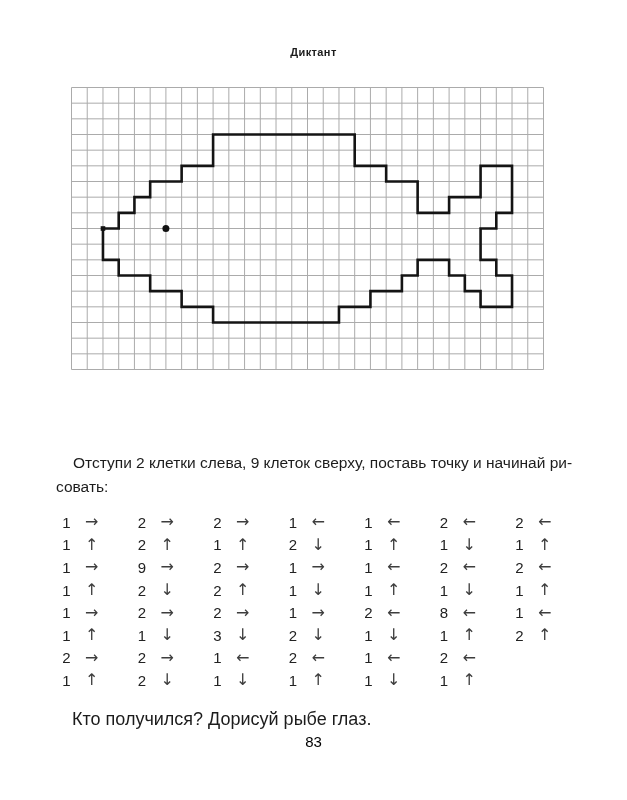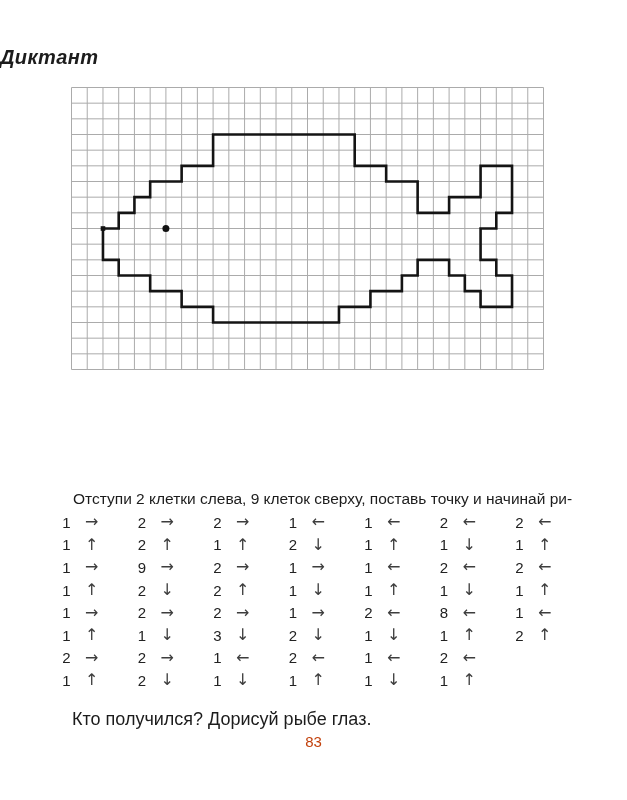--- a/index.html
+++ b/index.html
@@ -6,50 +6,50 @@
   .page{
     position:relative;
     width:627px;height:800px;
     background:#ffffff;
     font-family:"Liberation Sans",sans-serif;
     color:#1c1c1c;
     overflow:hidden;
   }
   .title{
     position:absolute;top:46px;left:0;right:0;
-    font-size:20px;font-weight:bold;
+    text-align:center;
+    font-size:11px;font-weight:bold;
     letter-spacing:.4px;
-    font-style:italic;
   }
   .gridbox{position:absolute;left:71px;top:87px;width:474px;height:284px;}
   .instruction{
     position:absolute;left:56px;top:451px;width:525px;
     font-size:15.5px;line-height:24px;
   }
-  .instruction .l1{text-indent:17px;margin-top:36px;}
+  .instruction .l1{text-indent:17px;}
   .dtable{
     position:absolute;left:52px;top:511px;
     display:grid;
     grid-template-columns:repeat(7,75.5px);
   }
   .dcell{
     height:22.6px;
     display:flex;align-items:center;
     padding-left:9px;
     font-size:15px;
   }
   .num{display:inline-block;min-width:11px;text-align:center;color:#222;}
   .arr{
     margin-left:13px;
     color:#3d3d3d;
     font-size:16px;line-height:1;
     font-family:"DejaVu Sans",sans-serif;
   }
   .question{position:absolute;left:72px;top:709px;font-size:18px;}
-  .pagenum{position:absolute;top:733px;left:0;right:0;text-align:center;font-size:15px;color:#c2410c;}
+  .pagenum{position:absolute;top:733px;left:0;right:0;text-align:center;font-size:15px;color:#000000;}
 </style>
 </head>
 <body>
 
 <div class="page">
 
   <div class="title">Диктант</div>
 
   <div class="gridbox">
     <svg id="grid-svg" xmlns="http://www.w3.org/2000/svg" width="474" height="284">
@@ -57,20 +57,21 @@
           <path d="M0.00 0V282M15.73 0V282M31.47 0V282M47.20 0V282M62.93 0V282M78.67 0V282M94.40 0V282M110.13 0V282M125.87 0V282M141.60 0V282M157.33 0V282M173.07 0V282M188.80 0V282M204.53 0V282M220.27 0V282M236.00 0V282M251.73 0V282M267.47 0V282M283.20 0V282M298.93 0V282M314.67 0V282M330.40 0V282M346.13 0V282M361.87 0V282M377.60 0V282M393.33 0V282M409.07 0V282M424.80 0V282M440.53 0V282M456.27 0V282M472.00 0V282M0 0.00H472M0 15.67H472M0 31.33H472M0 47.00H472M0 62.67H472M0 78.33H472M0 94.00H472M0 109.67H472M0 125.33H472M0 141.00H472M0 156.67H472M0 172.33H472M0 188.00H472M0 203.67H472M0 219.33H472M0 235.00H472M0 250.67H472M0 266.33H472M0 282.00H472" stroke="#ababab" stroke-width="1" fill="none"></path>
           <path d="M31.47 141.00 L47.20 141.00 L47.20 125.33 L62.93 125.33 L62.93 109.67 L78.67 109.67 L78.67 94.00 L110.13 94.00 L110.13 78.33 L141.60 78.33 L141.60 47.00 L283.20 47.00 L283.20 78.33 L314.67 78.33 L314.67 94.00 L346.13 94.00 L346.13 125.33 L377.60 125.33 L377.60 109.67 L409.07 109.67 L409.07 78.33 L440.53 78.33 L440.53 125.33 L424.80 125.33 L424.80 141.00 L409.07 141.00 L409.07 172.33 L424.80 172.33 L424.80 188.00 L440.53 188.00 L440.53 219.33 L409.07 219.33 L409.07 203.67 L393.33 203.67 L393.33 188.00 L377.60 188.00 L377.60 172.33 L346.13 172.33 L346.13 188.00 L330.40 188.00 L330.40 203.67 L298.93 203.67 L298.93 219.33 L267.47 219.33 L267.47 235.00 L141.60 235.00 L141.60 219.33 L110.13 219.33 L110.13 203.67 L78.67 203.67 L78.67 188.00 L47.20 188.00 L47.20 172.33 L31.47 172.33 Z" stroke="#141414" stroke-width="2.6" fill="none" stroke-linejoin="miter"></path>
           <rect x="29.17" y="138.70" width="4.6" height="4.6" fill="#111"></rect>
           <circle cx="94.40" cy="141.00" r="3.5" fill="#111"></circle>
         </g>
       </svg>
   </div>
 
   <div class="instruction">
     <div class="l1">Отступи 2 клетки слева, 9 клеток сверху, поставь точку и начинай ри-</div>
+    <div class="l2">совать:</div>
   </div>
 
   <div class="dtable" id="dict-table">
       <div class="dcell">
         <span class="num">1</span>
         <span class="arr">→</span>
       </div>
       <div class="dcell">
         <span class="num">2</span>
         <span class="arr">→</span>

